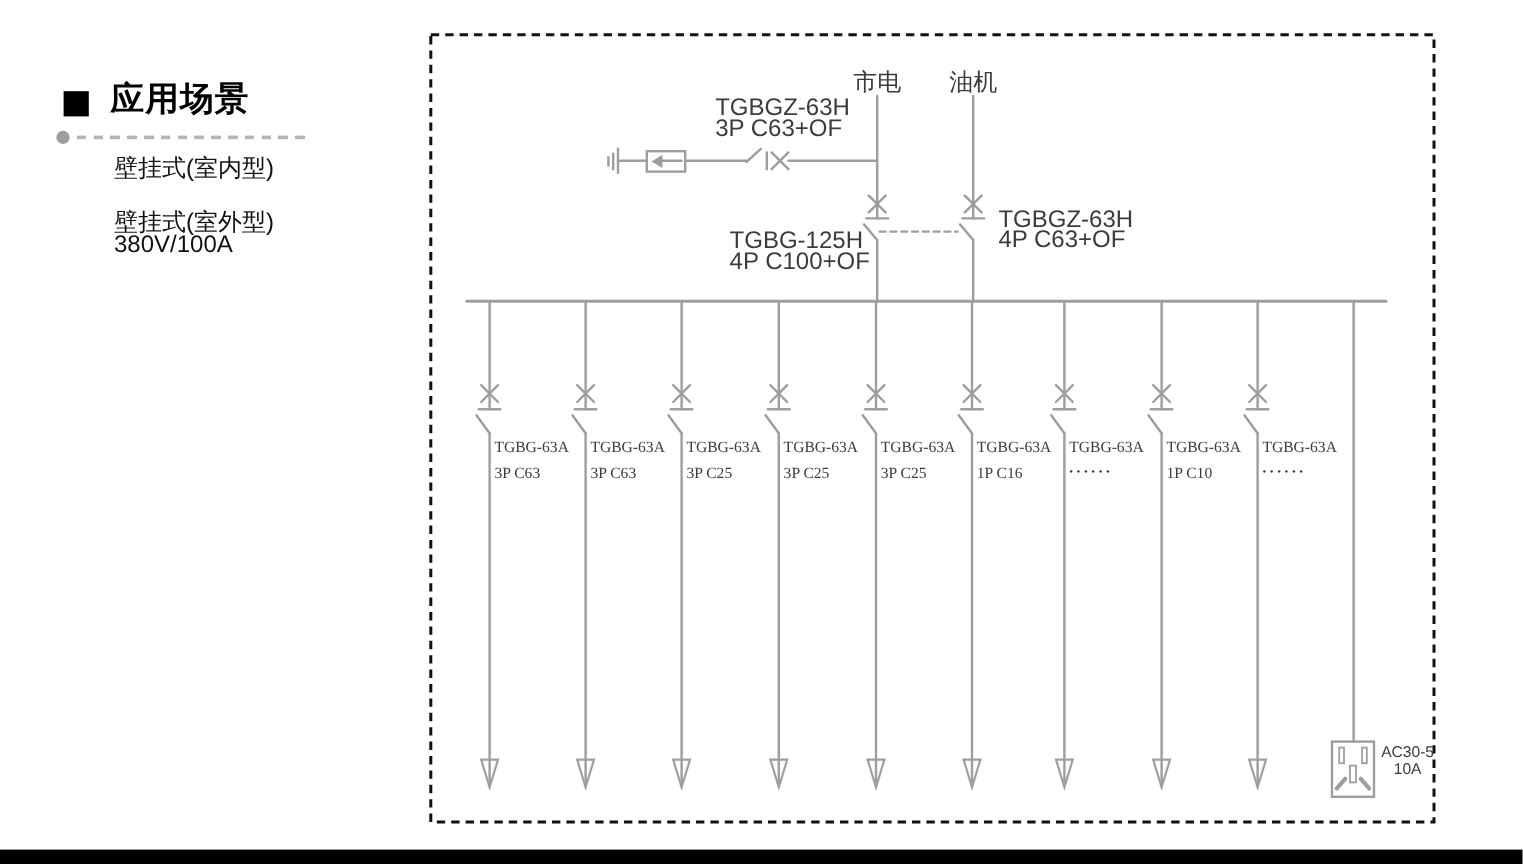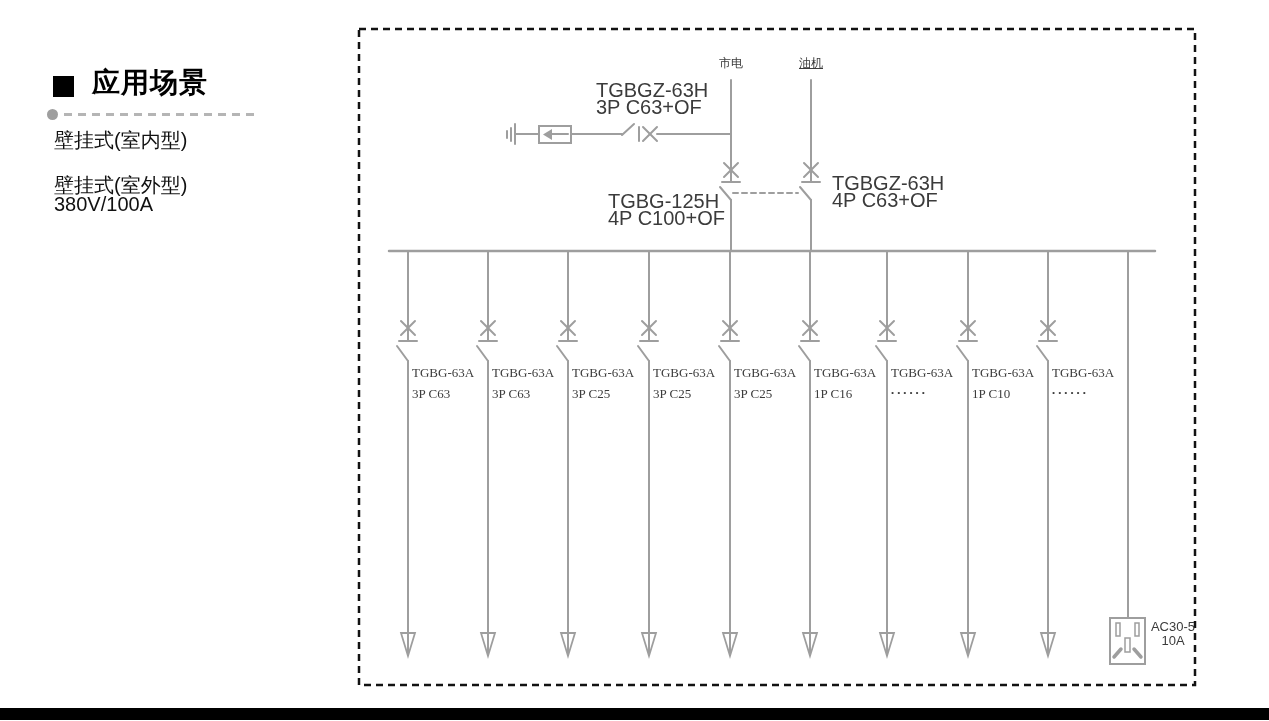--- a/index.html
+++ b/index.html
@@ -13,25 +13,25 @@
   svg.linework { position: absolute; left: 0; top: 0; }
 
   
   .heading-square { width: 21px; height: 21px; background: #000; }
   .heading-text { font-size: 28px; font-weight: bold; color: #000; letter-spacing: 1px; white-space: nowrap; }
   .sep-dot { width: 11px; height: 11px; border-radius: 50%; background: #9e9e9e; }
   .sep-dashes {
     width: 192px; height: 3px;
     background: repeating-linear-gradient(90deg, #b5b5b5 0 8px, transparent 8px 14px);
   }
-  .side-item { font-size: 20px; color: #111; white-space: nowrap; }
+  .side-item { font-size: 20px; color: #111; white-space: nowrap; margin-left: 41px; }
 
   
   .dg { color: #3b3b3b; white-space: nowrap; }
-  .src-label { font-size: 12px; width: 50px; text-align: center; }
+  .src-label { font-size: 20px; width: 50px; text-align: center; }
   .blk-label { font-size: 20px; line-height: 17px; }
   .branch-label { font-size: 13px; line-height: 13px; font-family: Liberation Serif, serif; }
   .branch-label .model { margin-bottom: 8px; }
   .branch-label .dots { font-size: 9px; letter-spacing: 3px; }
   .socket-label { font-size: 13px; line-height: 14px; width: 52px; text-align: center; }
 
   .bottom-bar { left: 0; top: 708px; width: 1269px; height: 12px; background: #000; }
 </style>
 </head>
 <body>
@@ -179,21 +179,21 @@
           <rect x="1135" y="623" width="4" height="13" stroke-width="1.5"></rect>
           <rect x="1125" y="638" width="5" height="14" stroke-width="1.5"></rect>
           <line x1="1114" y1="657" x2="1121" y2="649" stroke-width="3.5"></line>
           <line x1="1134" y1="649" x2="1141" y2="657" stroke-width="3.5"></line>
         </g>
       </g>
     </g>
   </svg>
 
   <div class="abs dg src-label" style="left:706px; top:55px;">市电</div>
-  <div class="abs dg src-label" style="left:786px; top:55px;text-decoration:underline;">油机</div>
+  <div class="abs dg src-label" style="left:786px; top:55px;">油机</div>
 
   <div class="abs dg blk-label" style="left:596px; top:82px;">
     <div>TGBGZ-63H</div>
     <div>3P C63+OF</div>
   </div>
 
   <div class="abs dg blk-label" style="left:608px; top:193px;">
     <div>TGBG-125H</div>
     <div>4P C100+OF</div>
   </div>

